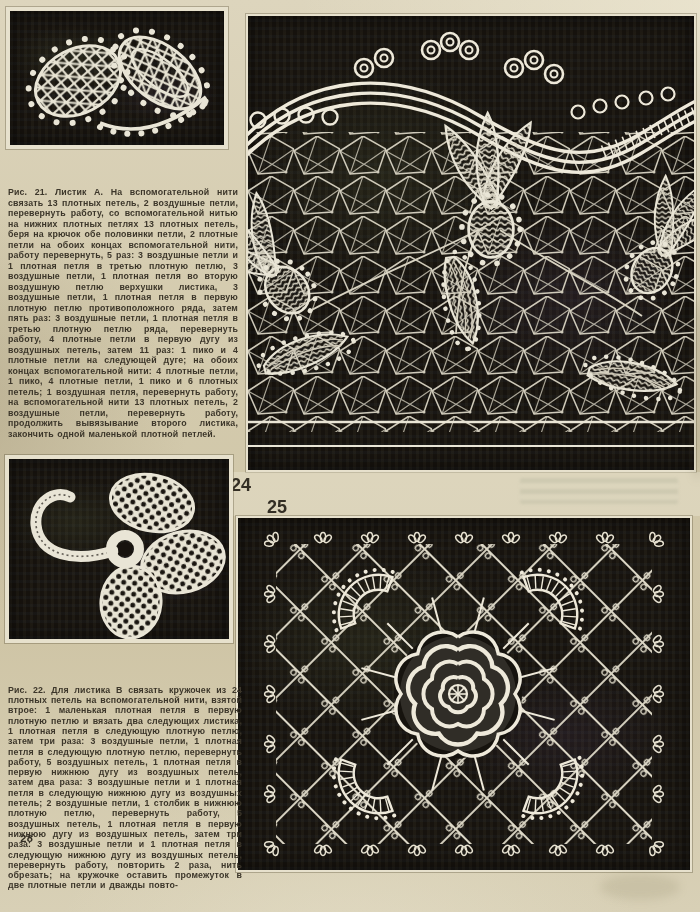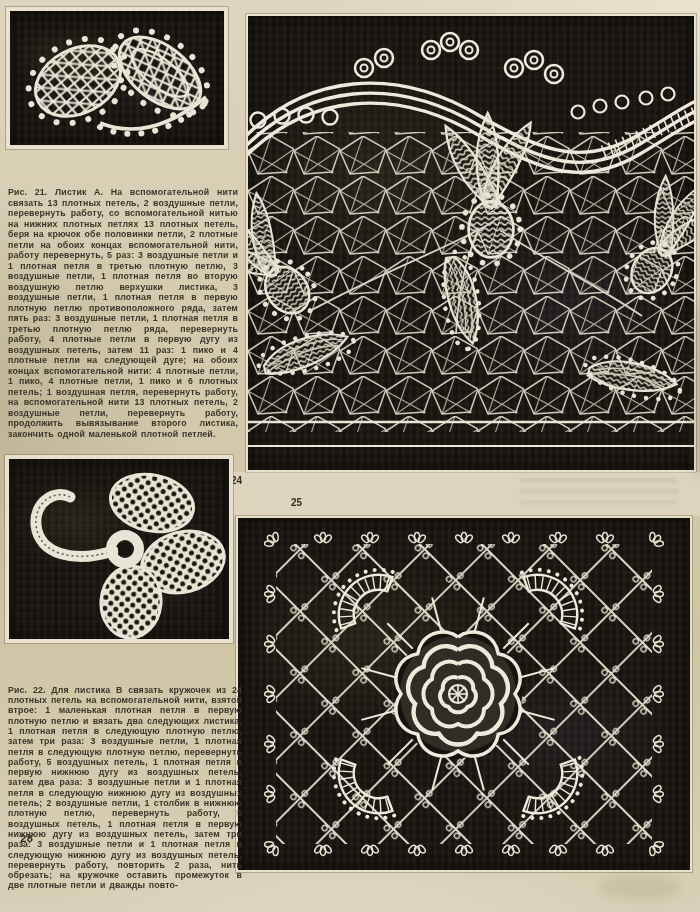--- a/index.html
+++ b/index.html
@@ -20,23 +20,23 @@
       #17130e;}
   .photo svg{position:absolute;left:0;top:0;width:100%;height:100%;}
   #photoA{left:6px;top:7px;width:222px;height:142px;border-width:4px;}
   #photo24{left:246px;top:14px;width:450px;height:458px;border-width:2px;}
   #photoB{left:5px;top:455px;width:228px;height:188px;border-width:4px;}
   #photo25{left:236px;top:516px;width:456px;height:356px;border-width:2px;}
   .caption{position:absolute;color:#3c362a;font-size:8.8px;line-height:10.5px;
     font-weight:bold;text-align:justify;letter-spacing:.15px;word-spacing:1px;}
   #cap21{left:8px;top:163px;width:230px;margin-top:24px;}
   #cap22{left:8px;top:676px;width:234px;line-height:10.3px;}
-  .fig-num{position:absolute;font-weight:bold;font-size:10px;color:#332e24;}
+  .fig-num{position:absolute;font-weight:bold;font-size:18px;color:#332e24;}
   #fig24-num{left:231px;top:475px;}
-  #fig25-num{left:251px;top:497px;padding-left:40px;}
+  #fig25-num{left:227px;top:497px;padding-left:40px;}
   #pageno{position:absolute;left:20px;top:833px;font-weight:bold;font-size:11px;color:#332e24;font-family:Liberation Mono, monospace;}
   #band{position:absolute;left:232px;top:472px;width:468px;height:44px;
     background:rgba(238,233,214,.40);}
   #ghost{position:absolute;left:520px;top:478px;width:158px;height:26px;border-radius:2px;
     background:repeating-linear-gradient(180deg, rgba(148,156,132,.38) 0 5px, rgba(214,214,194,.18) 5px 11px);
     filter:blur(1.4px);opacity:.55;}
   .stain{position:absolute;border-radius:50%;filter:blur(4px);}
   #stain1{left:600px;top:874px;width:80px;height:26px;background:rgba(120,110,80,.14);}
   #stain2{left:690px;top:300px;width:14px;height:180px;background:rgba(110,100,72,.18);}
 </style>

